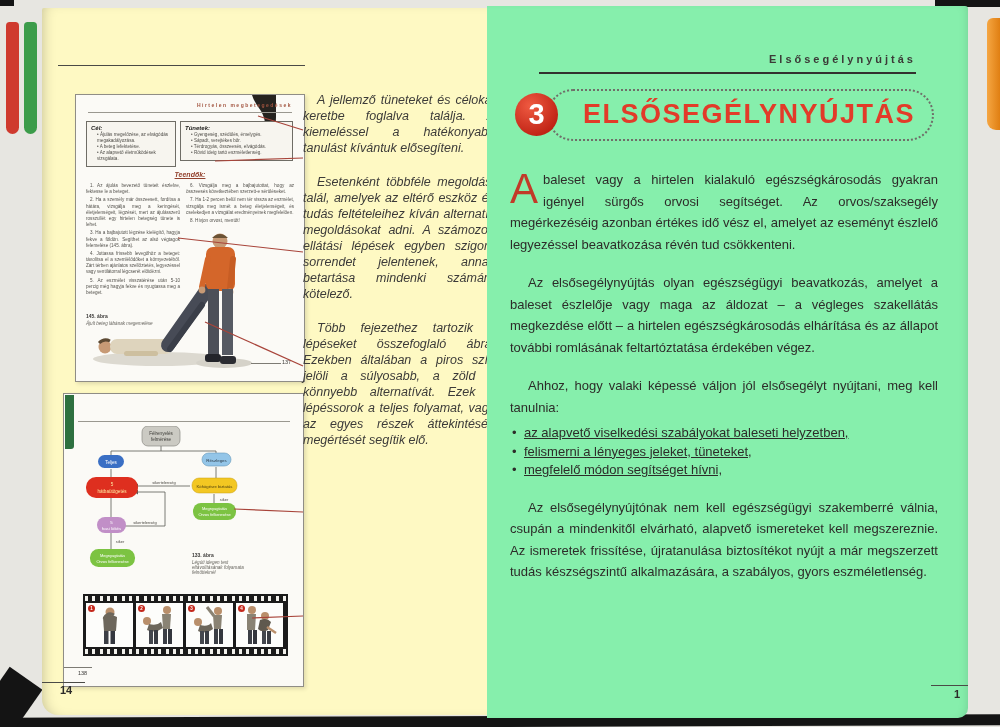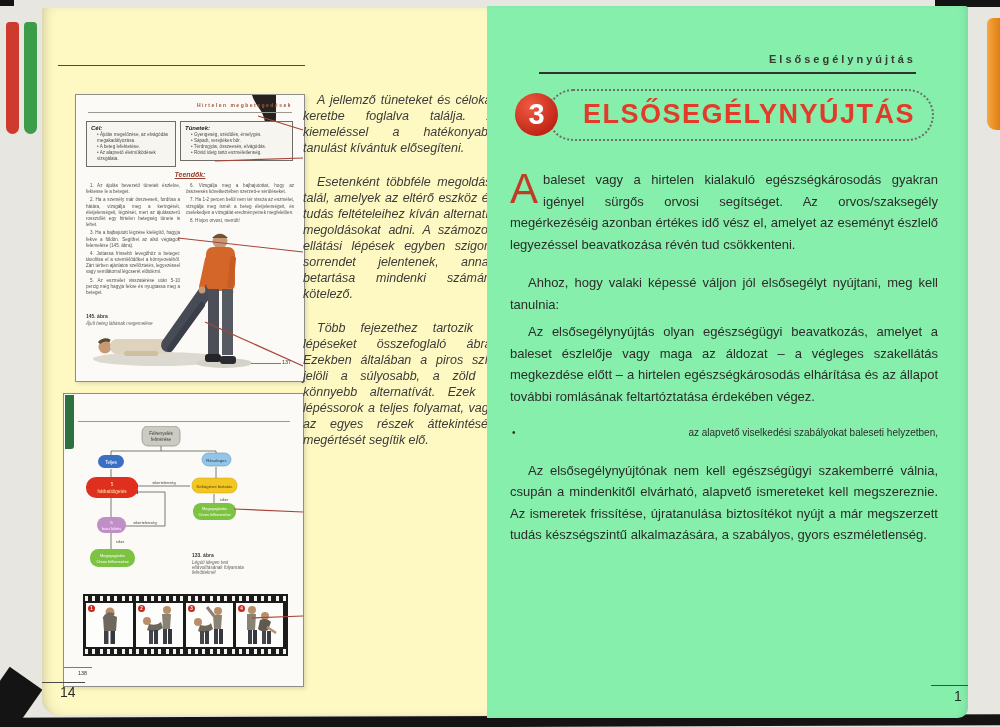--- a/index.html
+++ b/index.html
@@ -38,37 +38,37 @@
   .mp-pgnum{position:absolute;font-size:5.5px;color:#3a3937;}
   .greenbar{position:absolute;left:1px;top:1px;width:9px;height:54px;background:#2e7040;border-radius:0 0 3px 0;}
   .filmstrip{position:absolute;left:19px;top:200px;width:205px;height:62px;background:#1b1b1b;}
   .sprockets{position:absolute;left:2px;right:2px;height:5px;display:flex;justify-content:space-between;}
   .sprockets i{width:3px;height:5px;background:#f2f1ec;display:block;}
   .frames{position:absolute;left:3px;top:9px;display:flex;gap:3px;}
   .frame{position:relative;width:47px;height:44px;background:#fdfdfb;}
   .fnum{position:absolute;left:2px;top:2px;width:7px;height:7px;border-radius:50%;background:#c4281c;
         color:#fff;font-size:4.5px;font-weight:bold;text-align:center;line-height:7px;}
   .leaders{position:absolute;left:0;top:0;width:1000px;height:727px;z-index:8;pointer-events:none;}
-  .pgnum{position:absolute;font-size:14px;font-weight:normal;color:#2c2b29;z-index:4;}
+  .pgnum{position:absolute;font-size:11px;font-weight:bold;color:#2c2b29;z-index:4;}
   
   .runhead{position:absolute;right:52px;top:47px;font-size:11px;font-weight:bold;letter-spacing:3px;color:#3b3a37;}
   .runline{position:absolute;left:52px;right:52px;top:66px;height:1.5px;background:#33322f;}
   .badge{position:absolute;left:28px;top:87px;width:43px;height:43px;border-radius:50%;
          background:radial-gradient(circle at 35% 30%,#ef5a41,#c02315 75%);
          color:#fff;font-size:29px;font-weight:bold;text-align:center;line-height:43px;z-index:3;}
   .titlebox{position:absolute;left:60px;top:83px;right:34px;height:48px;border:2px dotted #6f6e69;
             border-radius:26px;z-index:2;}
   .chaptitle{position:absolute;left:96px;top:93px;font-size:27px;font-weight:bold;letter-spacing:1.5px;color:#e23b29;z-index:3;}
   .bodytext{position:absolute;left:23px;top:163px;width:428px;font-size:13px;line-height:21.5px;
             color:#2d2c29;text-align:justify;}
   .bodytext p{margin:0 0 17px 0;}
   .bodytext p.ind{text-indent:18px;}
   .dropcap{float:left;font-size:42px;line-height:36px;color:#c23a28;margin:2px 5px 0 0;}
   .blist{margin:0 0 17px 0;padding:0;list-style:none;}
-  .blist li{font-size:10px;line-height:18.5px;padding-left:14px;position:relative;text-align:right;}
+  .blist li{font-size:13px;line-height:18.5px;padding-left:14px;position:relative;text-align:left;text-decoration:underline;}
   .blist li::before{content:"•";position:absolute;left:2px;}
   svg text{font-family:"Liberation Sans",sans-serif;}
 </style>
 </head>
 <body>
 
 <div class="scan">
 
   <div class="edge" style="left:935px;top:0;width:65px;height:7px;"></div>
   <div class="edge" style="left:0;top:0;width:14px;height:6px;"></div>
@@ -355,24 +355,26 @@
   <div class="page page-right">
     <div class="runhead">Elsősegélynyújtás</div>
     <div class="runline"></div>
 
     <div class="badge">3</div>
     <div class="titlebox"></div>
     <div class="chaptitle">ELSŐSEGÉLYNYÚJTÁS</div>
 
     <div class="bodytext">
       <p><span class="dropcap">A</span><span>baleset vagy a hirtelen kialakuló egészségkárosodás gyakran igényel sürgős orvosi segítséget. Az orvos/szaksegély megérkezéséig azonban értékes idő vész el, amelyet az eseményt észlelő legyezéssel beavatkozása révén tud csökkenteni.</span></p>
+      <p class="ind">Az elsősegélynyújtás olyan egészségügyi beavatkozás, amelyet a baleset észlelője vagy maga az áldozat – a végleges szakellátás megkezdése előtt – a hirtelen egészségkárosodás elhárítása és az állapot további romlásának feltartóztatása érdekében végez.</p>
       <p class="ind" style="margin-bottom:6px;">Ahhoz, hogy valaki képessé váljon jól elsősegélyt nyújtani, meg kell tanulnia:</p>
-      <p class="ind">Az elsősegélynyújtás olyan egészségügyi beavatkozás, amelyet a baleset észlelője vagy maga az áldozat – a végleges szakellátás megkezdése előtt – a hirtelen egészségkárosodás elhárítása és az állapot további romlásának feltartóztatása érdekében végez.</p>
       <ul class="blist">
         <li>az alapvető viselkedési szabályokat baleseti helyzetben,</li>
+        <li>felismerni a lényeges jeleket, tüneteket,</li>
+        <li>megfelelő módon segítséget hívni,</li>
       </ul>
       <p class="ind">Az elsősegélynyújtónak nem kell egészségügyi szakemberré válnia, csupán a mindenkitől elvárható, alapvető ismereteket kell megszereznie. Az ismeretek frissítése, újratanulása biztosítékot nyújt a már megszerzett tudás készségszintű alkalmazására, a szabályos, gyors eszméletlenség.</p>
     </div>
 
     <div class="hline" style="left:444px;top:679px;width:37px;height:1px;"></div>
   </div>
 
   <div class="pgnum" style="left:954px;top:688px;">1</div>
 
 </div>

